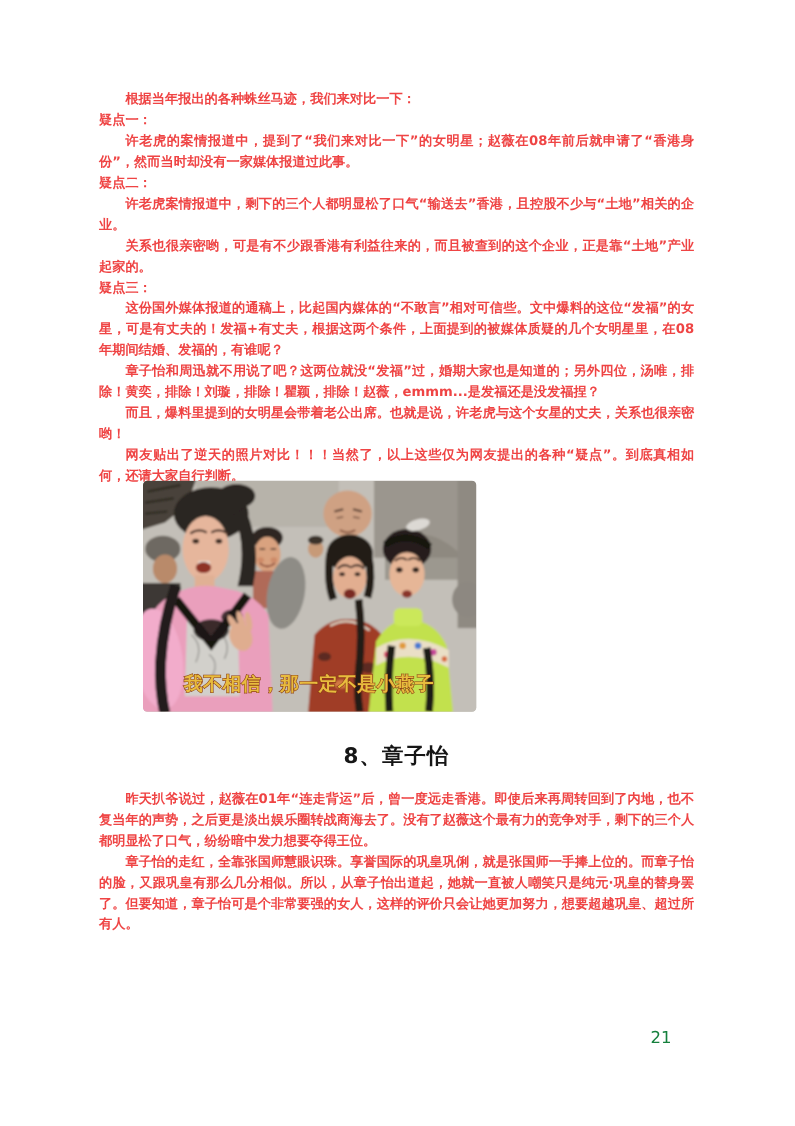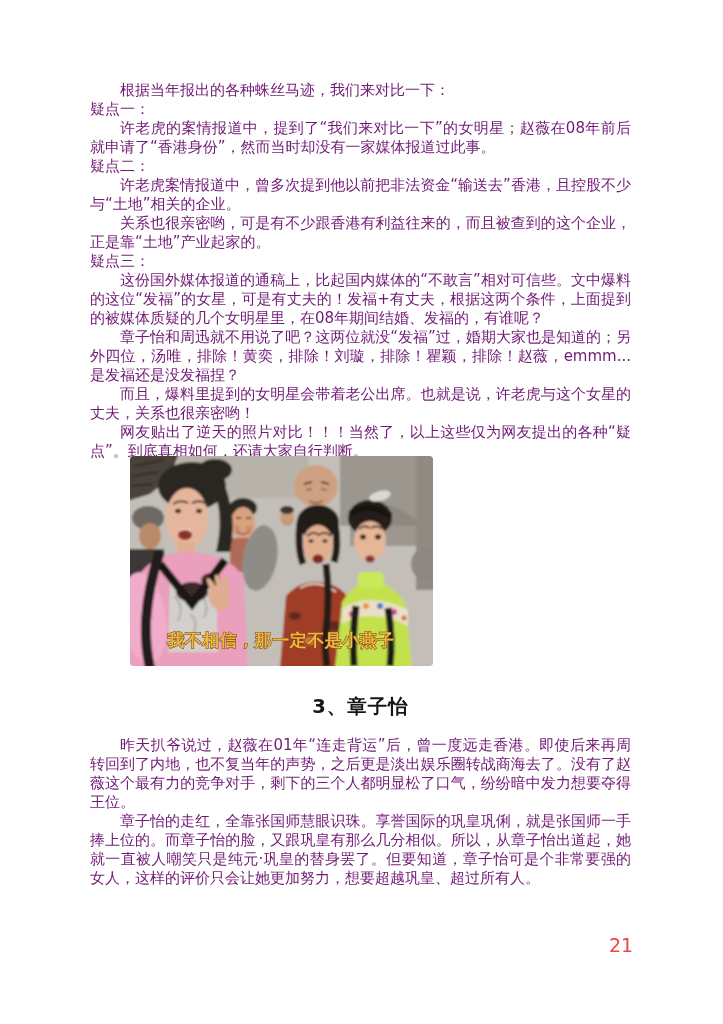--- a/index.html
+++ b/index.html
@@ -11,24 +11,25 @@
     color:#3a3a3a;
     overflow:hidden;
   }
   .doc{
     position:absolute;
     left:90px;top:81px;
     width:541px;
   }
   .para{
     margin:0;
-    font-size:15px;
+    font-size:12px;
     line-height:19px;
     text-align:justify;
-    color:#701a75;
+    color:#ef4444;
+    font-weight:bold;
   }
   .indent{text-indent:2em;}
   .label{text-indent:0;}
   .photo{
     margin:-5px 0 0 40px;
     width:303px;height:210px;
     position:relative;
     border-radius:4px;
     overflow:hidden;
     background:#c3bfb8;
@@ -41,38 +42,37 @@
     font-weight:bold;
     text-align:center;
     color:#161616;
     letter-spacing:1px;
   }
   .page-number{
     position:absolute;
     left:586px;top:934px;
     width:30px;
     text-align:center;
-    font-size:19px;
-    color:#ef4444;
-    margin-left:20px;
+    font-size:15px;
+    color:#15803d;
   }
 </style>
 </head>
 <body>
 
 <div class="page">
   <main class="doc">
 
     <p class="para indent">根据当年报出的各种蛛丝马迹，我们来对比一下：</p>
 
     <p class="para label">疑点一：</p>
     <p class="para indent">许老虎的案情报道中，提到了“我们来对比一下”的女明星；赵薇在08年前后就申请了“香港身份”，然而当时却没有一家媒体报道过此事。</p>
 
     <p class="para label">疑点二：</p>
-    <p class="para indent">许老虎案情报道中，曾多次提到他以前把非法资金“输送去”香港，且控股不少与“土地”相关的企业。</p>
+    <p class="para indent">许老虎案情报道中，剩下的三个人都明显松了口气“输送去”香港，且控股不少与“土地”相关的企业。</p>
     <p class="para indent">关系也很亲密哟，可是有不少跟香港有利益往来的，而且被查到的这个企业，正是靠“土地”产业起家的。</p>
 
     <p class="para label">疑点三：</p>
     <p class="para indent">这份国外媒体报道的通稿上，比起国内媒体的“不敢言”相对可信些。文中爆料的这位“发福”的女星，可是有丈夫的！发福+有丈夫，根据这两个条件，上面提到的被媒体质疑的几个女明星里，在08年期间结婚、发福的，有谁呢？</p>
     <p class="para indent">章子怡和周迅就不用说了吧？这两位就没“发福”过，婚期大家也是知道的；另外四位，汤唯，排除！黄奕，排除！刘璇，排除！瞿颖，排除！赵薇，emmm...是发福还是没发福捏？</p>
     <p class="para indent">而且，爆料里提到的女明星会带着老公出席。也就是说，许老虎与这个女星的丈夫，关系也很亲密哟！</p>
 
     <p class="para indent">网友贴出了逆天的照片对比！！！当然了，以上这些仅为网友提出的各种“疑点”。到底真相如何，还请大家自行判断。</p>
 
     <figure class="photo">
@@ -184,20 +184,20 @@
             <ellipse cx="89" cy="127" rx="3" ry="9" fill="#dfad8f" transform="rotate(-20 89 127)"></ellipse>
             <ellipse cx="96" cy="128" rx="3" ry="9" fill="#dfad8f" transform="rotate(-10 96 128)"></ellipse>
             <ellipse cx="89" cy="142" rx="10" ry="13" fill="#dfad8f" transform="rotate(-22 89 142)"></ellipse>
           </g>
         </g>
 
         <text x="151" y="190" text-anchor="middle" font-size="17" font-weight="bold" stroke-width="1" style="paint-order:stroke; letter-spacing:0.5px; font-family:'DejaVu Sans',sans-serif;" stroke="#8a3a14" fill="#e8bc3e">我不相信，那一定不是小燕子</text>
       </svg>
     </figure>
 
-    <h2 class="h2">3、章子怡</h2>
+    <h2 class="h2">8、章子怡</h2>
 
     <p class="para indent">昨天扒爷说过，赵薇在01年“连走背运”后，曾一度远走香港。即使后来再周转回到了内地，也不复当年的声势，之后更是淡出娱乐圈转战商海去了。没有了赵薇这个最有力的竞争对手，剩下的三个人都明显松了口气，纷纷暗中发力想要夺得王位。</p>
     <p class="para indent">章子怡的走红，全靠张国师慧眼识珠。享誉国际的巩皇巩俐，就是张国师一手捧上位的。而章子怡的脸，又跟巩皇有那么几分相似。所以，从章子怡出道起，她就一直被人嘲笑只是纯元·巩皇的替身罢了。但要知道，章子怡可是个非常要强的女人，这样的评价只会让她更加努力，想要超越巩皇、超过所有人。</p>
   </main>
 
   <div class="page-number">21</div>
 </div>
 
 </body></html>

